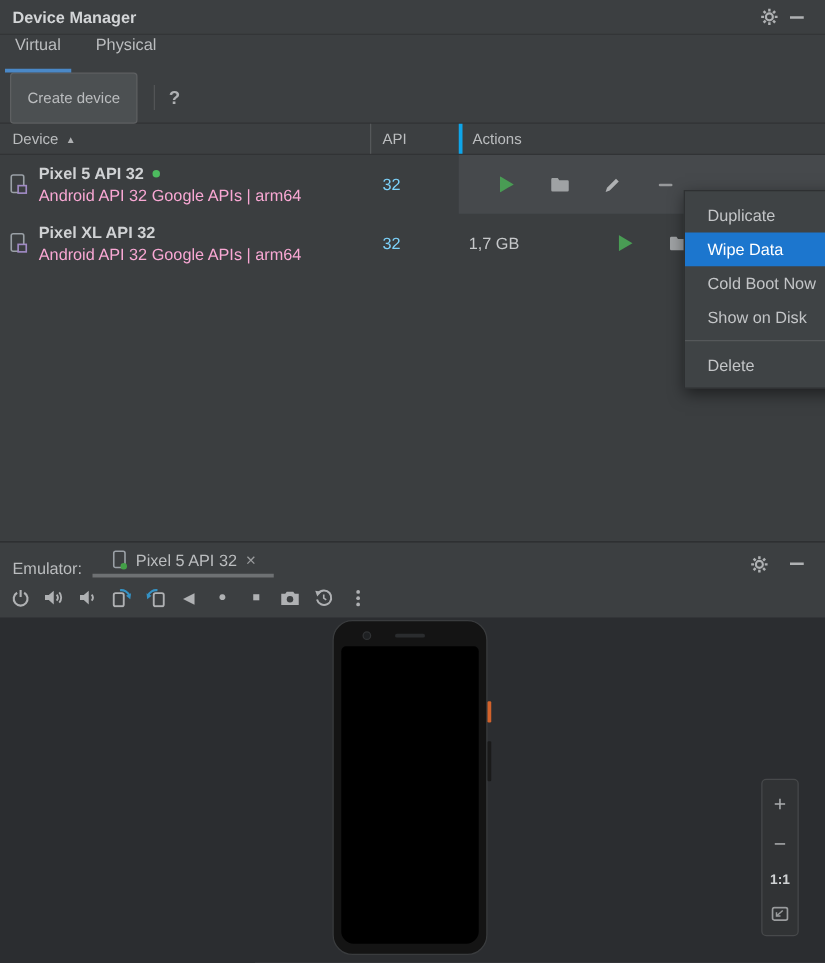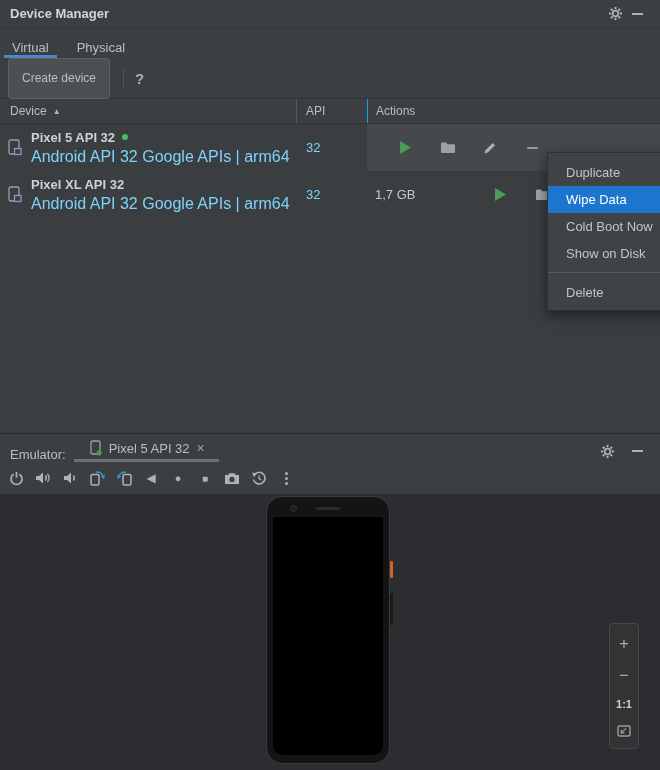--- a/index.html
+++ b/index.html
@@ -14,51 +14,51 @@
   
   .titlebar { height:28px; display:flex; align-items:center; padding:0 12px 0 10px;
               border-bottom:1px solid #333537;justify-content:flex-end; }
   .titlebar .title { font-weight:bold; color:#D3D5D7; flex:1; }
   .icon-btn { display:flex; align-items:center; justify-content:center;
               width:22px; height:22px; cursor:pointer; }
   .minimize-bar { width:11px; height:2px; background:#AFB1B3; }
 
   
   .tabs { height:30px; display:flex; align-items:flex-start; padding:0 12px; gap:28px; }
-  .tab { position:relative; height:27px; display:flex; align-items:flex-end; color:#BBBDBF; cursor:pointer; }
+  .tab { position:relative; height:27px; display:flex; align-items:flex-start; color:#BBBDBF; cursor:pointer; }
   .tab.active::after { content:""; position:absolute; left:-8px; right:-8px; bottom:-3px;
                        height:3px; background:#4A88C7; }
 
   
   .dm-toolbar { height:40px; display:flex; align-items:center; padding:0 8px; }
   .create-btn { background:#4C5052; border:1px solid #5E6062; border-radius:3px;
                 color:#BBBDBF; height:41px; padding:0 13px; font-size:12px;
                 font-family:inherit; cursor:pointer; }
   .toolbar-sep { width:1px; height:20px; background:#525456; margin:0 11px 0 13px; }
   .help-icon { color:#AFB1B3; font-weight:bold; font-size:15px; cursor:pointer; }
 
   
   .thead { display:flex; height:26px; align-items:center;
            border-top:1px solid #313335; border-bottom:1px solid #313335;
            font-size:12px; color:#BBBDBF; background:#3C3F41; }
   .thead > div { height:100%; display:flex; align-items:center; }
   .hcol-device { width:296px; padding-left:10px; gap:6px; }
   .hcol-api    { width:71px;  border-left:1px solid #55585A; padding-left:9px; }
   .hcol-size   { width:95px;  border-left:1px solid #55585A; padding-left:8px; }
-  .hcol-actions{ flex:1;      border-left:1px solid #0ea5e9; padding-left:8px;text-align:center; }
+  .hcol-actions{ flex:1;      border-left:3px solid #0ea5e9; padding-left:8px;text-align:center; }
   .sort-arrow { font-size:8px; color:#AFB1B3; }
 
   .tbody { background:#3B3E40; height:308px; }
   .row { display:flex; height:47px; }
   .cell-device { width:296px; display:flex; align-items:center; padding-left:8px; gap:8px; }
   .device-text {}
   .name-line { display:flex; align-items:center; gap:7px; }
   .device-name { color:#D0D2D4; font-weight:bold; font-size:13px; }
   .running-dot { width:6px; height:6px; border-radius:50%; background:#4DBB5F; }
-  .device-details { color:#7dd3fc; font-size:16px; margin-top:3px; }
+  .device-details { color:#f9a8d4; font-size:13px; margin-top:3px; }
   .cell-api  { width:71px; display:flex; align-items:center; padding-left:10px; color:#7dd3fc; }
   .cell-size { width:95px; display:flex; align-items:center; padding-left:8px;  color:#C6C8CA; }
   .cell-actions { flex:1; display:flex; align-items:center; gap:26px; padding-left:31px; }
   .row-1 .cell-actions { background:#46494C; }
   .action-icon { display:flex; align-items:center; justify-content:center; width:16px; height:16px; cursor:pointer; }
   .overflow-dash { width:11px; height:2px; background:#97999B; border-radius:1px; }
 
   
   .context-menu { position:absolute; left:547px; top:152px; width:130px;
                   background:#3F4345; border:1px solid #2E3032;

